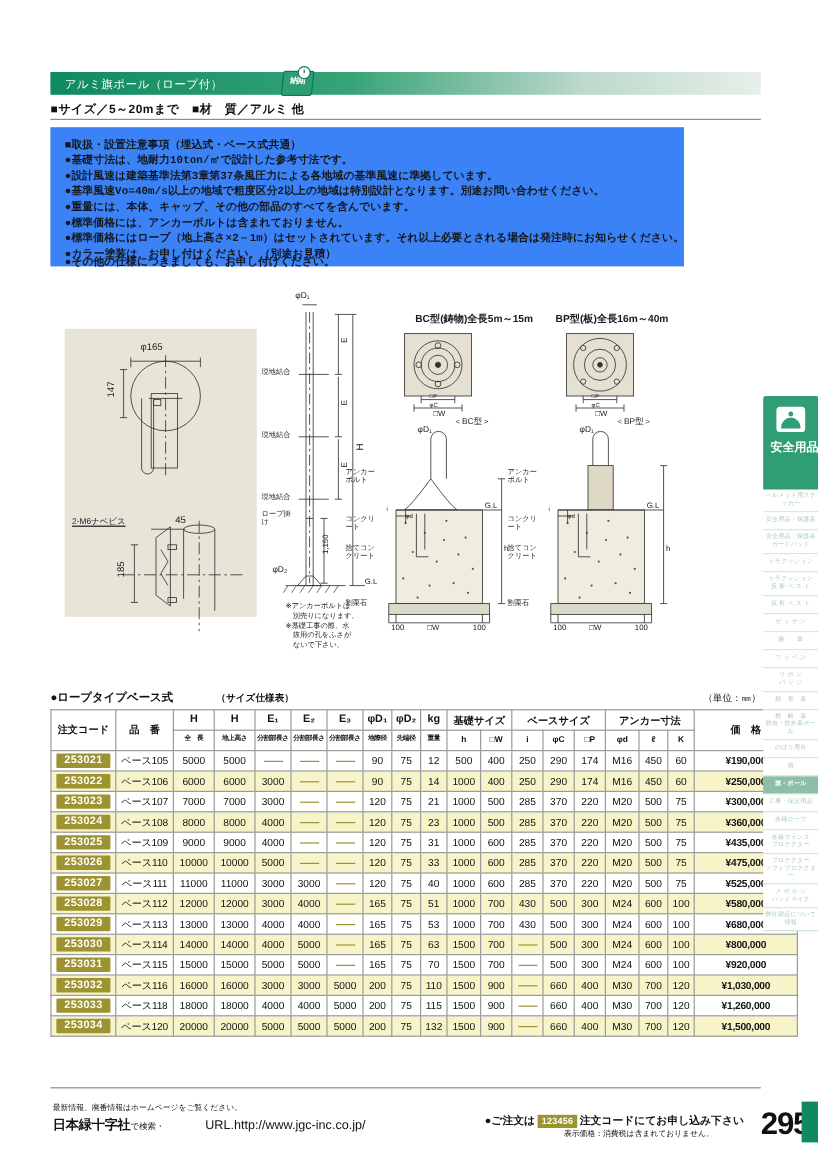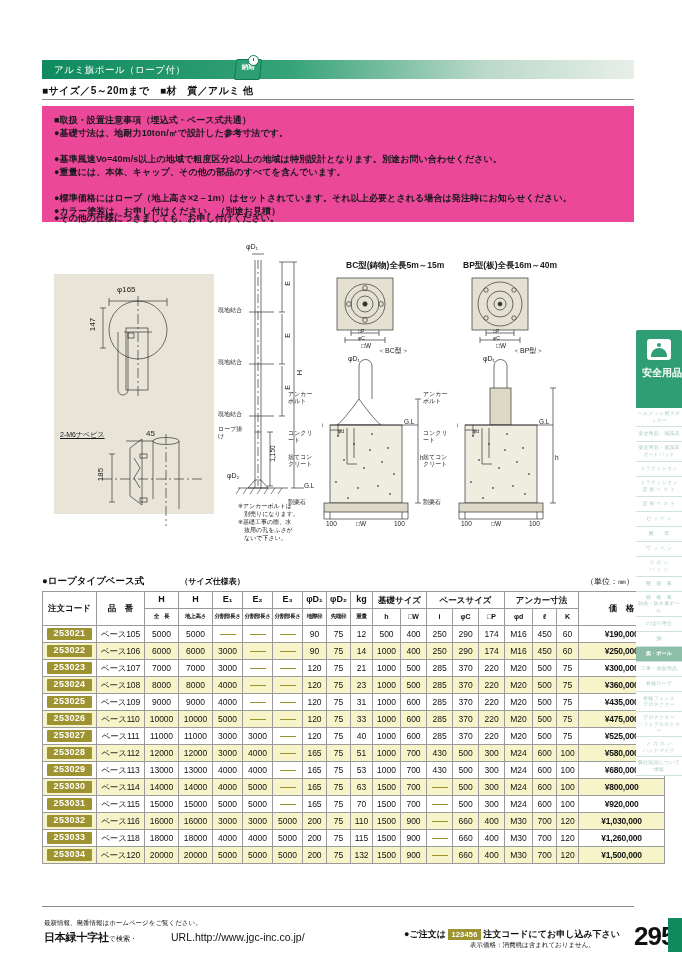--- a/index.html
+++ b/index.html
@@ -42,22 +42,23 @@
   .spec-line{
     position:absolute;left:42px;top:84px;width:592px;
     font-size:10px;font-weight:bold;color:#111;letter-spacing:.4px;
   }
   .rule{
     position:absolute;left:42px;top:99px;width:592px;height:1px;background:#8d8d8d;
   }
 
   
   .notice{
-    position:absolute;left:42px;top:106px;width:592px;height:116px;
-    background:#ec4899;
+    position:absolute;left:42px;top:106px;width:528px;height:116px;
+    background:#3b82f6;
+    font-family:Liberation Mono, monospace;
   }
   .notice .nt{
     position:absolute;left:12px;font-size:9px;font-weight:bold;color:#14171a;
     white-space:nowrap;letter-spacing:.1px;
   }
 
   
   .art{
     position:absolute;left:42px;top:236px;width:592px;height:330px;background:#ffffff;
   }
@@ -153,22 +154,24 @@
       <div class="clk"></div>
     </div>
   </div>
 
   <div class="spec-line">■サイズ／5～20mまで　■材　質／アルミ 他</div>
   <div class="rule"></div>
 
   <div class="notice">
     <div class="nt" style="top:8px;">■取扱・設置注意事項（埋込式・ベース式共通）</div>
     <div class="nt" style="top:21px;">●基礎寸法は、地耐力10ton/㎡で設計した参考寸法です。</div>
+    <div class="nt" style="top:34px;">●設計風速は建築基準法第3章第37条風圧力による各地域の基準風速に準拠しています。</div>
     <div class="nt" style="top:47px;">●基準風速Vo=40m/s以上の地域で粗度区分2以上の地域は特別設計となります。別途お問い合わせください。</div>
     <div class="nt" style="top:60px;">●重量には、本体、キャップ、その他の部品のすべてを含んでいます。</div>
+    <div class="nt" style="top:73px;">●標準価格には、アンカーボルトは含まれておりません。</div>
     <div class="nt" style="top:86px;">●標準価格にはロープ（地上高さ×2－1m）はセットされています。それ以上必要とされる場合は発注時にお知らせください。</div>
     <div class="nt" style="top:99px;">●カラー塗装は、お申し付けください。（別途お見積）</div>
 
   </div>
   <div style="position:absolute;left:54px;top:212px;font-size:9px;font-weight:bold;color:#14171a;white-space:nowrap;">●その他の仕様につきましても、お申し付けください。</div>
 
   <div class="art">
     <div class="artpanel"></div>
 
     <svg width="592" height="330" viewBox="0 0 592 330">

